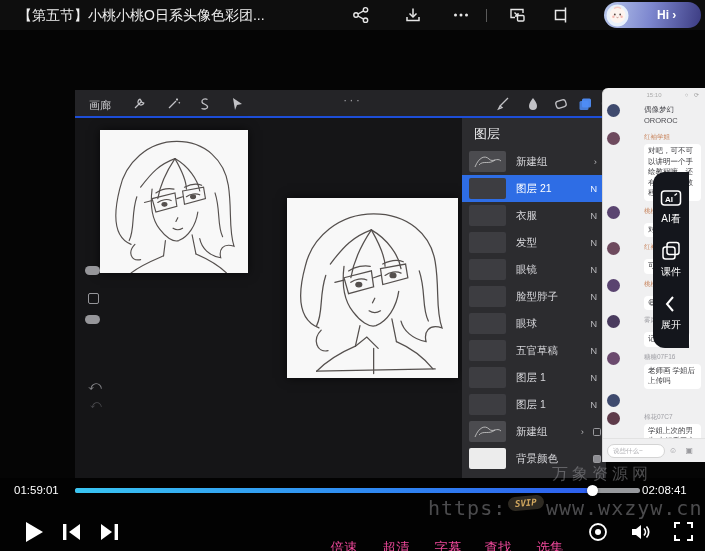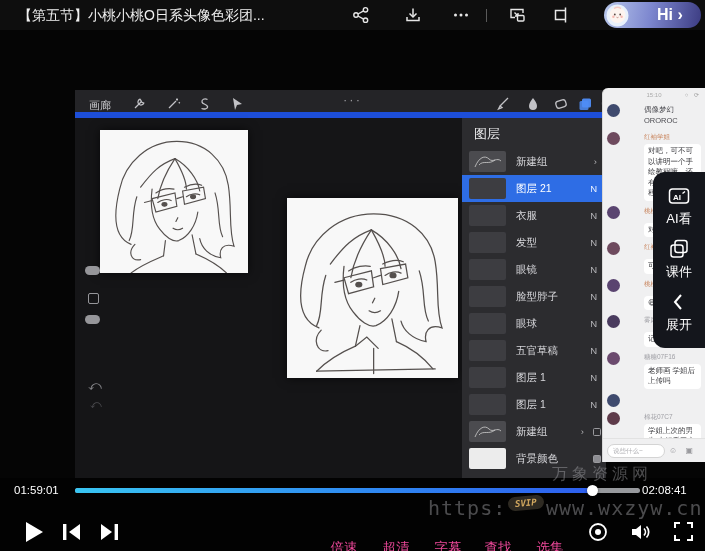--- a/index.html
+++ b/index.html
@@ -10,28 +10,28 @@
   
   .topbar { position:absolute; left:0; top:0; width:705px; height:30px; background:#0e0e0e; z-index:30; }
   .tb-title { position:absolute; left:18px; top:7px; font-size:14px; color:#f0f0f0; font-weight:500; white-space:nowrap; }
   .tb-icon { position:absolute; top:6px; width:18px; height:18px; color:#e6e6e6; }
   .tb-icon svg { width:18px; height:18px; display:block; }
   .tb-divider { position:absolute; left:486px; top:9px; width:1px; height:13px; background:#5a5a5a; }
   .hi-pill { position:absolute; right:4px; top:2px; width:97px; height:26px; border-radius:14px;
              background:linear-gradient(100deg,#b9c8ec 0%,#7d87cf 48%,#3c3c82 100%);
              display:flex; align-items:center; cursor:pointer; }
   .hi-avatar { width:23px; height:23px; margin-left:2px; border-radius:50%; overflow:hidden; flex:0 0 auto; }
-  .hi-label { color:#fff; font-size:16px; font-weight:bold; margin-left:28px; white-space:nowrap;text-align:center; }
+  .hi-label { color:#fff; font-size:12px; font-weight:bold; margin-left:28px; white-space:nowrap;text-align:center; }
 
   
   .video-area { position:absolute; left:0; top:30px; width:705px; height:448px; background:#050505; z-index:1; }
 
   
   .pc { position:absolute; left:75px; top:60px; width:531px; height:402px; background:#151517; z-index:2; }
-  .pc-toolbar { position:absolute; left:0; top:0; width:100%; height:28px; background:#242427; border-bottom:6px solid #1d4ed8; }
+  .pc-toolbar { position:absolute; left:0; top:0; width:100%; height:28px; background:#242427; border-bottom:2px solid #1d4ed8; }
   .pc-gallery { position:absolute; left:14px; top:8px; font-size:11px; color:#c9c9cd; }
   .pc-tool { position:absolute; top:6px; width:16px; height:16px; color:#c2c2c6; }
   .pc-tool svg { width:16px; height:16px; display:block; }
   .pc-dots { position:absolute; left:268px; top:2px; color:#99999d; font-size:13px; letter-spacing:2px; }
   .pc-canvas { position:absolute; background:#f8f8f8; box-shadow:0 0 10px rgba(0,0,0,.65); }
   .pc-canvas svg { width:100%; height:100%; display:block; }
   .pc-strip { position:absolute; left:210px; top:392px; width:106px; height:5px; background:#e9e9e9; }
 
   
   .sb-handle { position:absolute; width:15px; height:9px; border-radius:5px; background:#96969a; z-index:3; }
@@ -71,26 +71,26 @@
                  font-size:7.5px; color:#3a3a3e; line-height:1.4; max-width:72px; }
   .chat-bubble.plain { background:transparent; padding:1px 0; color:#4a4a50; }
   .chat-input-row { position:absolute; left:0; bottom:0; width:100%; height:24px; background:#f0f0f1;
                     display:flex; align-items:center; padding:0 4px; border-top:1px solid #e2e2e2; }
   .chat-input { width:58px; height:14px; border:1px solid #d4d4d4; background:#fff; border-radius:7px;
                 font-size:6.5px; padding:0 5px; color:#555; outline:none; }
   .chat-input::placeholder { color:#b0b0b4; }
   .chat-in-icons { margin-left:4px; font-size:8px; color:#9a9a9e; letter-spacing:3px; }
 
   
-  .side-panel { position:absolute; left:653px; top:172px; width:52px; height:176px; background:#14161c;
+  .side-panel { position:absolute; left:653px; top:172px; width:36px; height:176px; background:#14161c;
                 border-radius:12px 0 0 12px; z-index:12; display:flex; flex-direction:column;
                 align-items:center; justify-content:space-around; padding:8px 0; }
   .side-btn { display:flex; flex-direction:column; align-items:center; cursor:pointer; }
   .side-btn svg { width:22px; height:20px; display:block; }
-  .side-btn-label { margin-top:4px; font-size:13px; color:#fff; }
+  .side-btn-label { margin-top:4px; font-size:10px; color:#fff; }
 
   
   .controls { position:absolute; left:0; top:478px; width:705px; height:73px; background:#020202; z-index:20; }
   .time { position:absolute; top:6px; font-size:11.5px; color:#fff; }
   .time.cur { left:14px; }
   .time.tot { left:642px; }
   .track { position:absolute; left:75px; top:10px; width:565px; height:5px; border-radius:3px; background:#97999d; }
   .track-fill { position:absolute; left:0; top:0; height:5px; border-radius:3px 0 0 3px;
                 background:linear-gradient(90deg,#39c5f2 0%,#2f8bf2 55%,#2e5fee 100%); }
   .track-handle { position:absolute; top:-3.5px; width:11px; height:11px; border-radius:50%; background:#fff;

